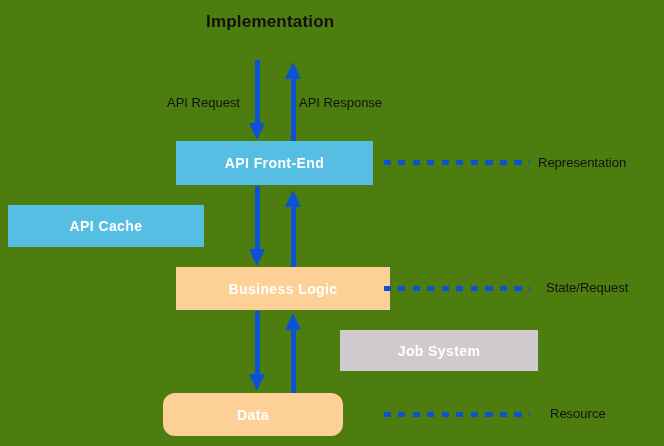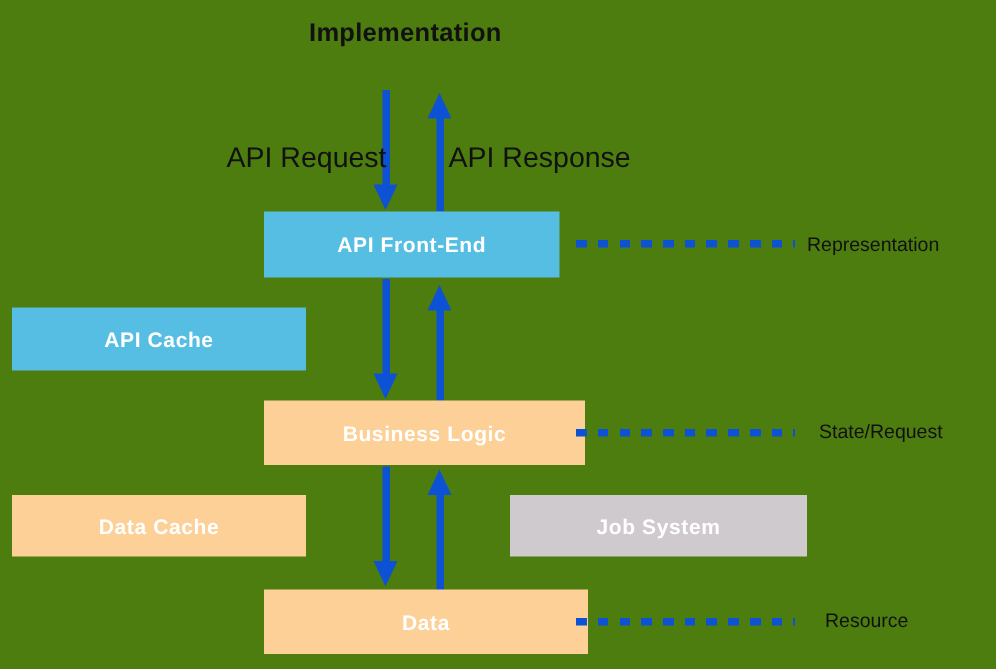--- a/index.html
+++ b/index.html
@@ -18,39 +18,39 @@
     font-family:Liberation Sans, sans-serif;
     overflow:hidden;
   }
   .title {
     position:absolute; left:206px; top:12px;
     font-size:17px; font-weight:bold; color:var(--ink);
     letter-spacing:0.2px;
   }
   .flowlabel {
     position:absolute; top:95px;
-    font-size:19px; color:var(--ink); white-space:nowrap;
+    font-size:13px; color:var(--ink); white-space:nowrap;
   }
   .flowlabel.request { left:151px; width:89px; text-align:right; }
   .flowlabel.response { left:299px; }
   .box {
     position:absolute;
     display:flex; align-items:center; justify-content:center;
     font-size:14px; font-weight:bold; color:#ffffff;
     letter-spacing:0.4px; white-space:nowrap;
   }
   .box.blue   { background:var(--blue-box); }
   .box.orange { background:var(--orange-box); }
   .box.gray   { background:var(--gray-box); }
   .box.front-end      { left:176px; top:141px; width:197px; height:44px; }
   .box.api-cache      { left:8px;   top:205px; width:196px; height:42px; }
   .box.business-logic { left:176px; top:267px; width:214px; height:43px; }
   .box.data-cache     { left:8px;   top:330px; width:196px; height:41px; }
   .box.job-system     { left:340px; top:330px; width:198px; height:41px; }
-  .box.data           { left:176px; top:393px; width:216px; height:43px; }
+  .box.data           { left:163px; top:393px; width:180px; height:43px;border-radius:12px; }
   
   .arrow { position:absolute; width:16px; }
   .arrow::before {
     content:""; position:absolute; left:50%; margin-left:-2.5px;
     width:5px; background:var(--arrow);
   }
   .arrow::after {
     content:""; position:absolute; left:0; width:0; height:0;
     border-left:8px solid transparent; border-right:8px solid transparent;
   }
@@ -101,21 +101,20 @@
 
   <div class="box blue api-cache">API Cache</div>
 
   <div class="arrow down dcol seg2"></div>
   <div class="arrow up ucol seg2u"></div>
 
   <div class="box orange business-logic">Business Logic</div>
   <div class="dash l2"></div>
   <div class="layerlabel l2">State/Request</div>
 
-  <div class="box orange data-cache">Data Cache</div>
   <div class="box gray job-system">Job System</div>
 
   <div class="arrow down dcol seg3"></div>
   <div class="arrow up ucol seg3u"></div>
 
   <div class="box orange data">Data</div>
   <div class="dash l3"></div>
   <div class="layerlabel l3">Resource</div>
 
 </div>

